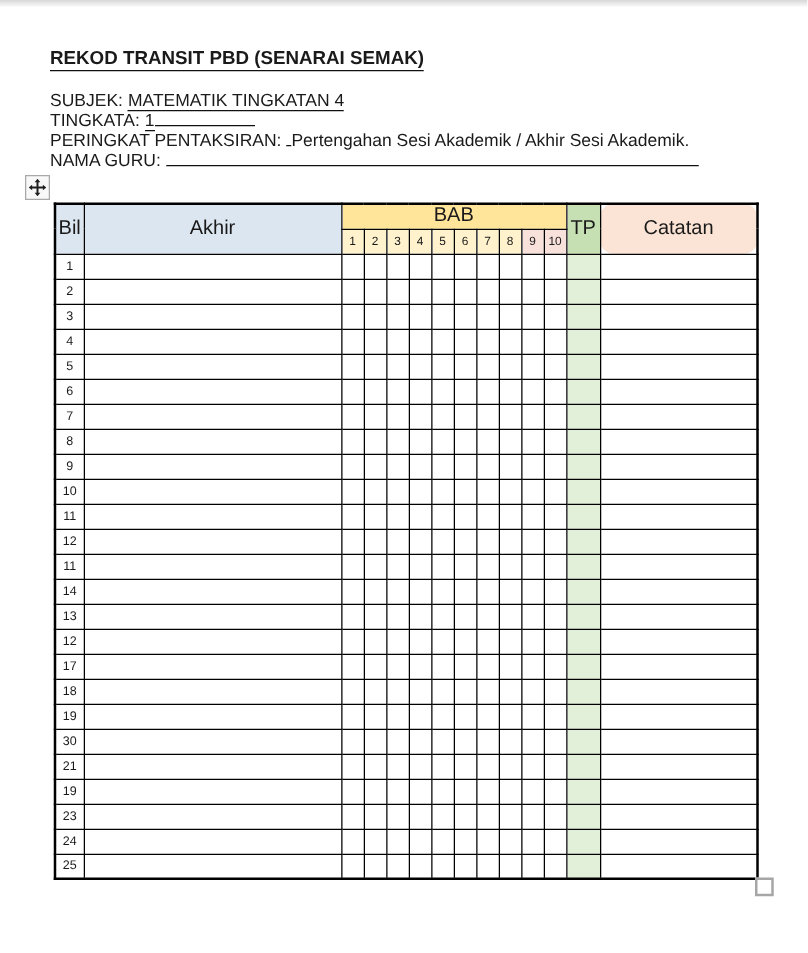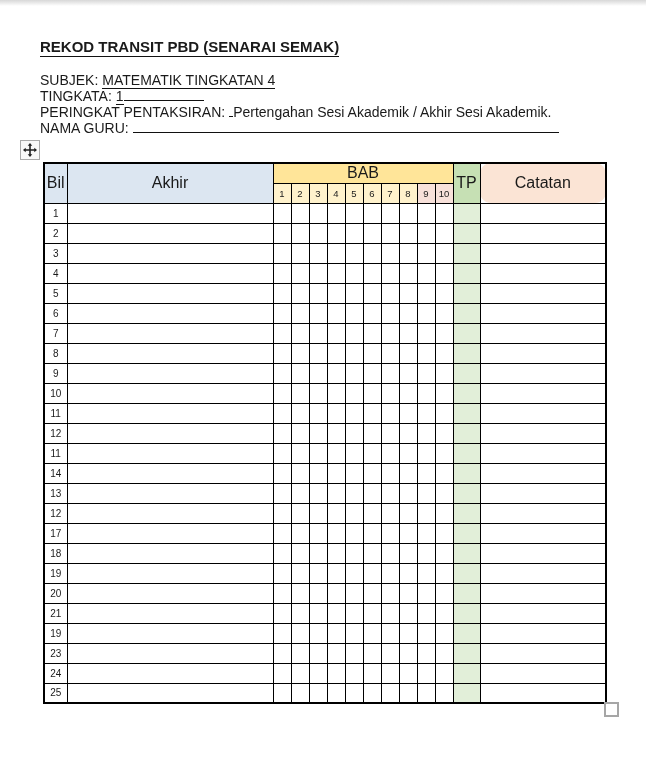--- a/index.html
+++ b/index.html
@@ -405,21 +405,21 @@
         <td></td>
         <td></td>
         <td></td>
         <td></td>
         <td></td>
         <td></td>
         <td class="tp"></td>
         <td></td>
       </tr>
       <tr>
-        <td class="bil">20</td>
+        <td class="bil">30</td>
         <td></td>
         <td></td>
         <td></td>
         <td></td>
         <td></td>
         <td></td>
         <td></td>
         <td></td>
         <td></td>
         <td></td>

